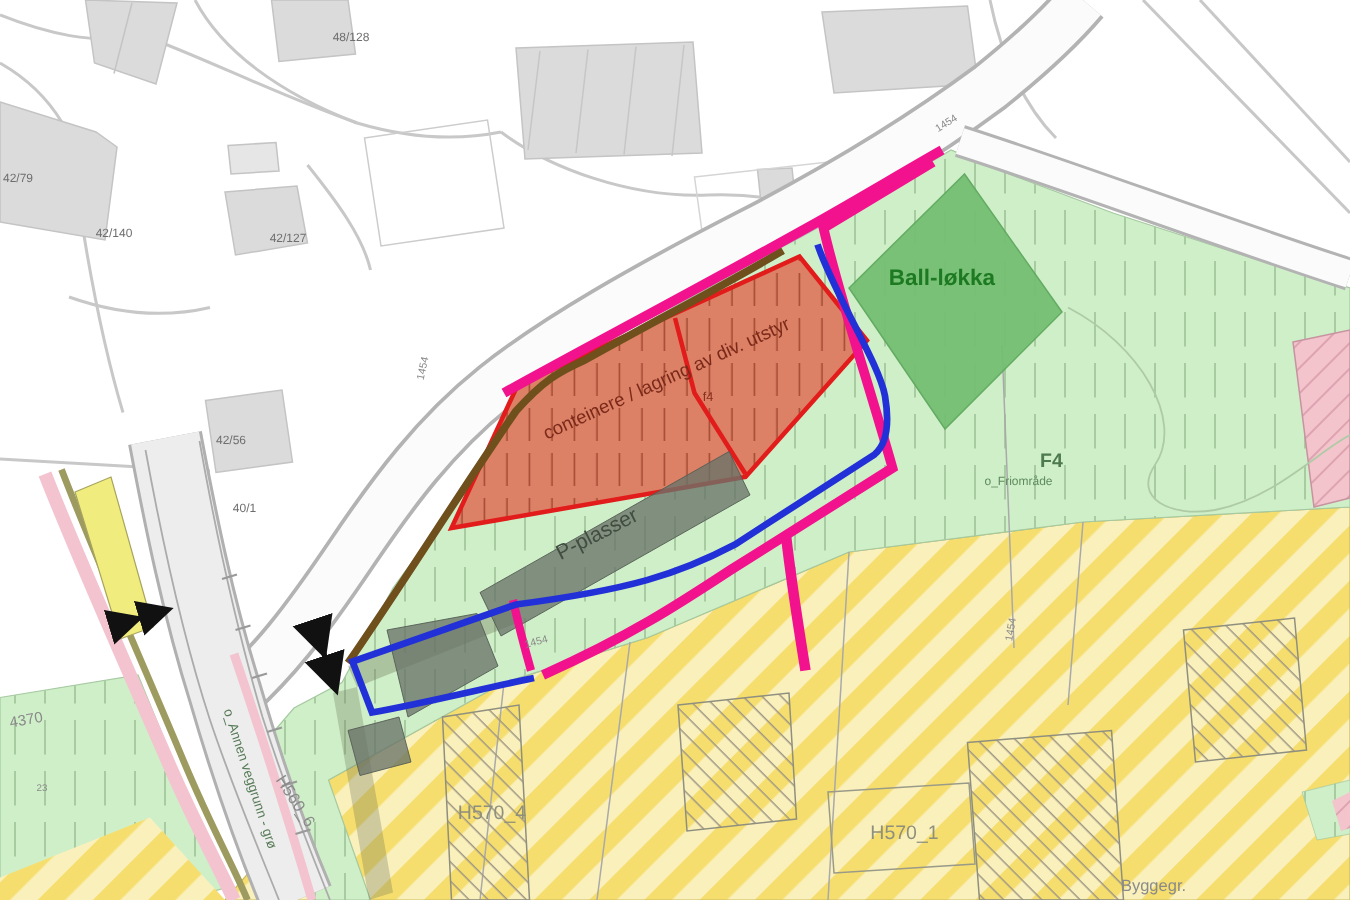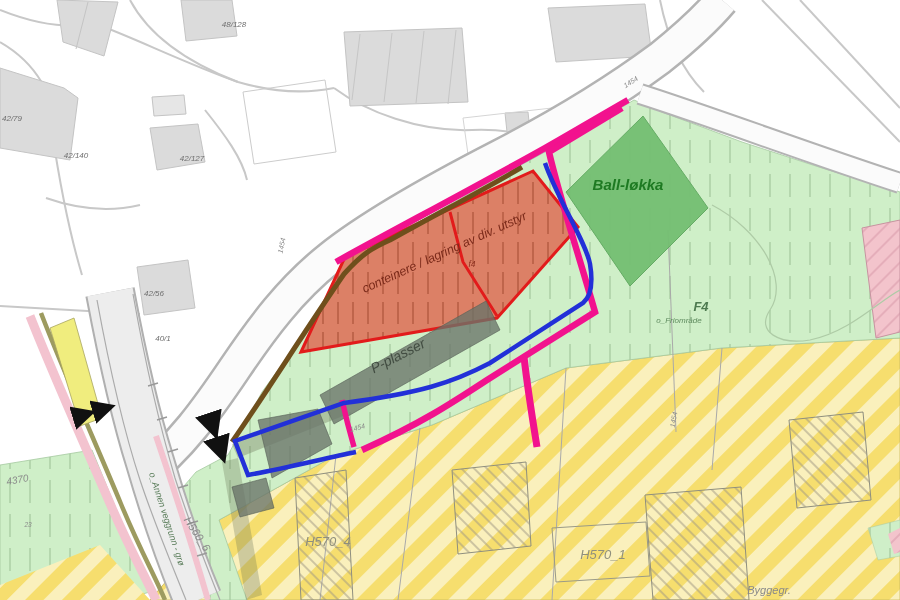--- a/index.html
+++ b/index.html
@@ -1,17 +1,17 @@
 <!DOCTYPE html>
 <html><head>
 <meta charset="utf-8">
 <style>
   html,body{margin:0;padding:0;background:#ffffff;}
   .map-frame{position:relative;width:900px;height:600px;overflow:hidden;background:#5eead4;
-             font-family:"Liberation Sans",sans-serif;font-style:italic;}
+             font-family:"Liberation Sans",sans-serif;}
   .map-frame svg{display:block;width:900px;height:600px;}
   svg text{font-family:"Liberation Sans",sans-serif;}
 </style>
 </head>
 <body>
 
 <div class="map-frame">
 <svg viewBox="0 0 900 600" xmlns="http://www.w3.org/2000/svg">
   <defs>
     <pattern id="greenHatch" width="20" height="34" patternUnits="userSpaceOnUse">

